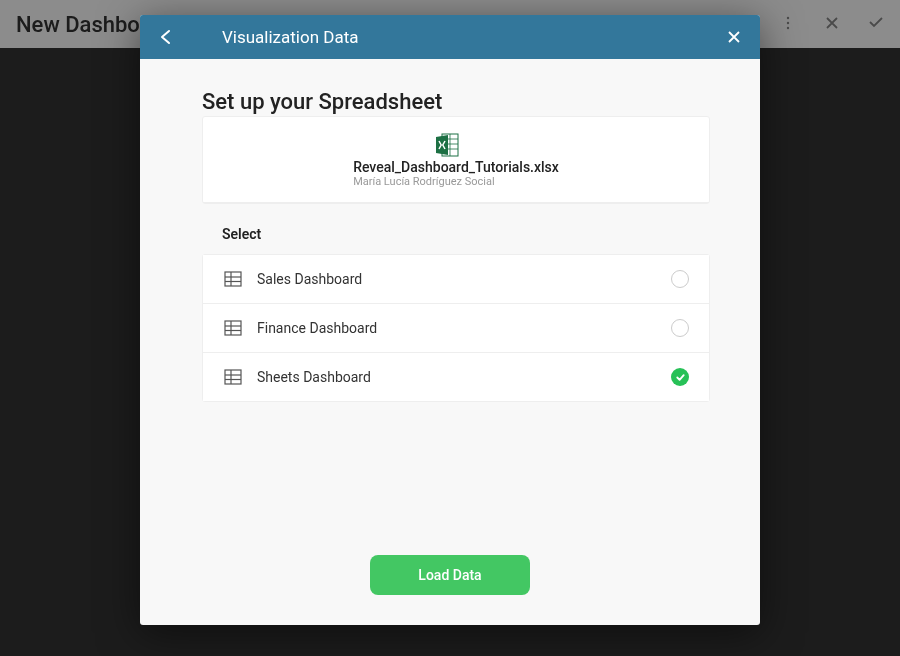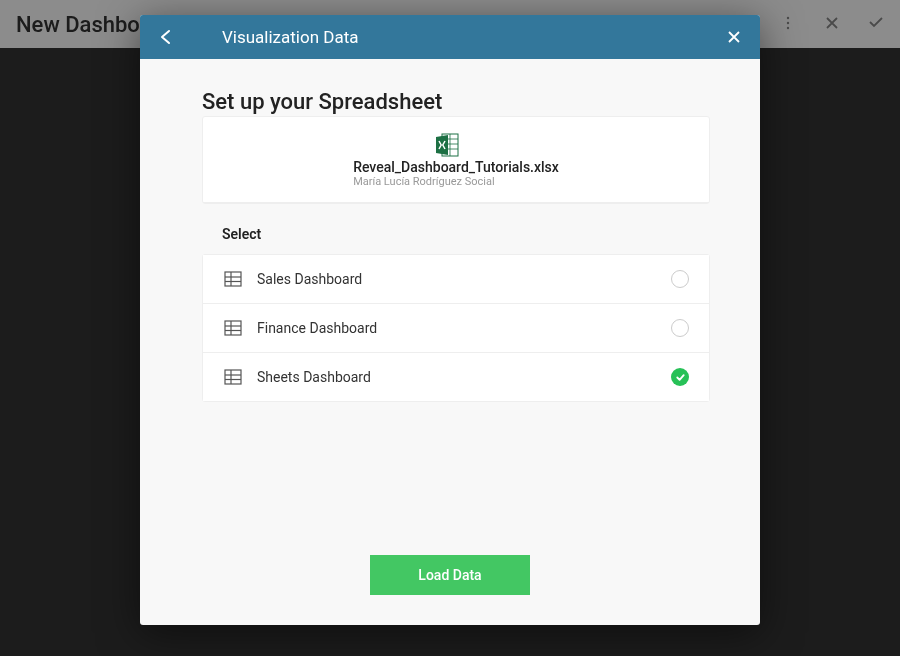--- a/index.html
+++ b/index.html
@@ -206,21 +206,21 @@
     }
     .modal-footer {
       padding: 20px 0 30px 0;
       display: flex;
       justify-content: center;
     }
     .load-button {
       background: #43c763;
       color: #fff;
       border: none;
-      border-radius: 0;
+      border-radius: 8px;
       padding: 12px 48px;
       font-size: 14px;
       font-weight: 500;
       cursor: pointer;
     }
   </style>
 </head>
 <body>
 
 <div class="backdrop-header">

